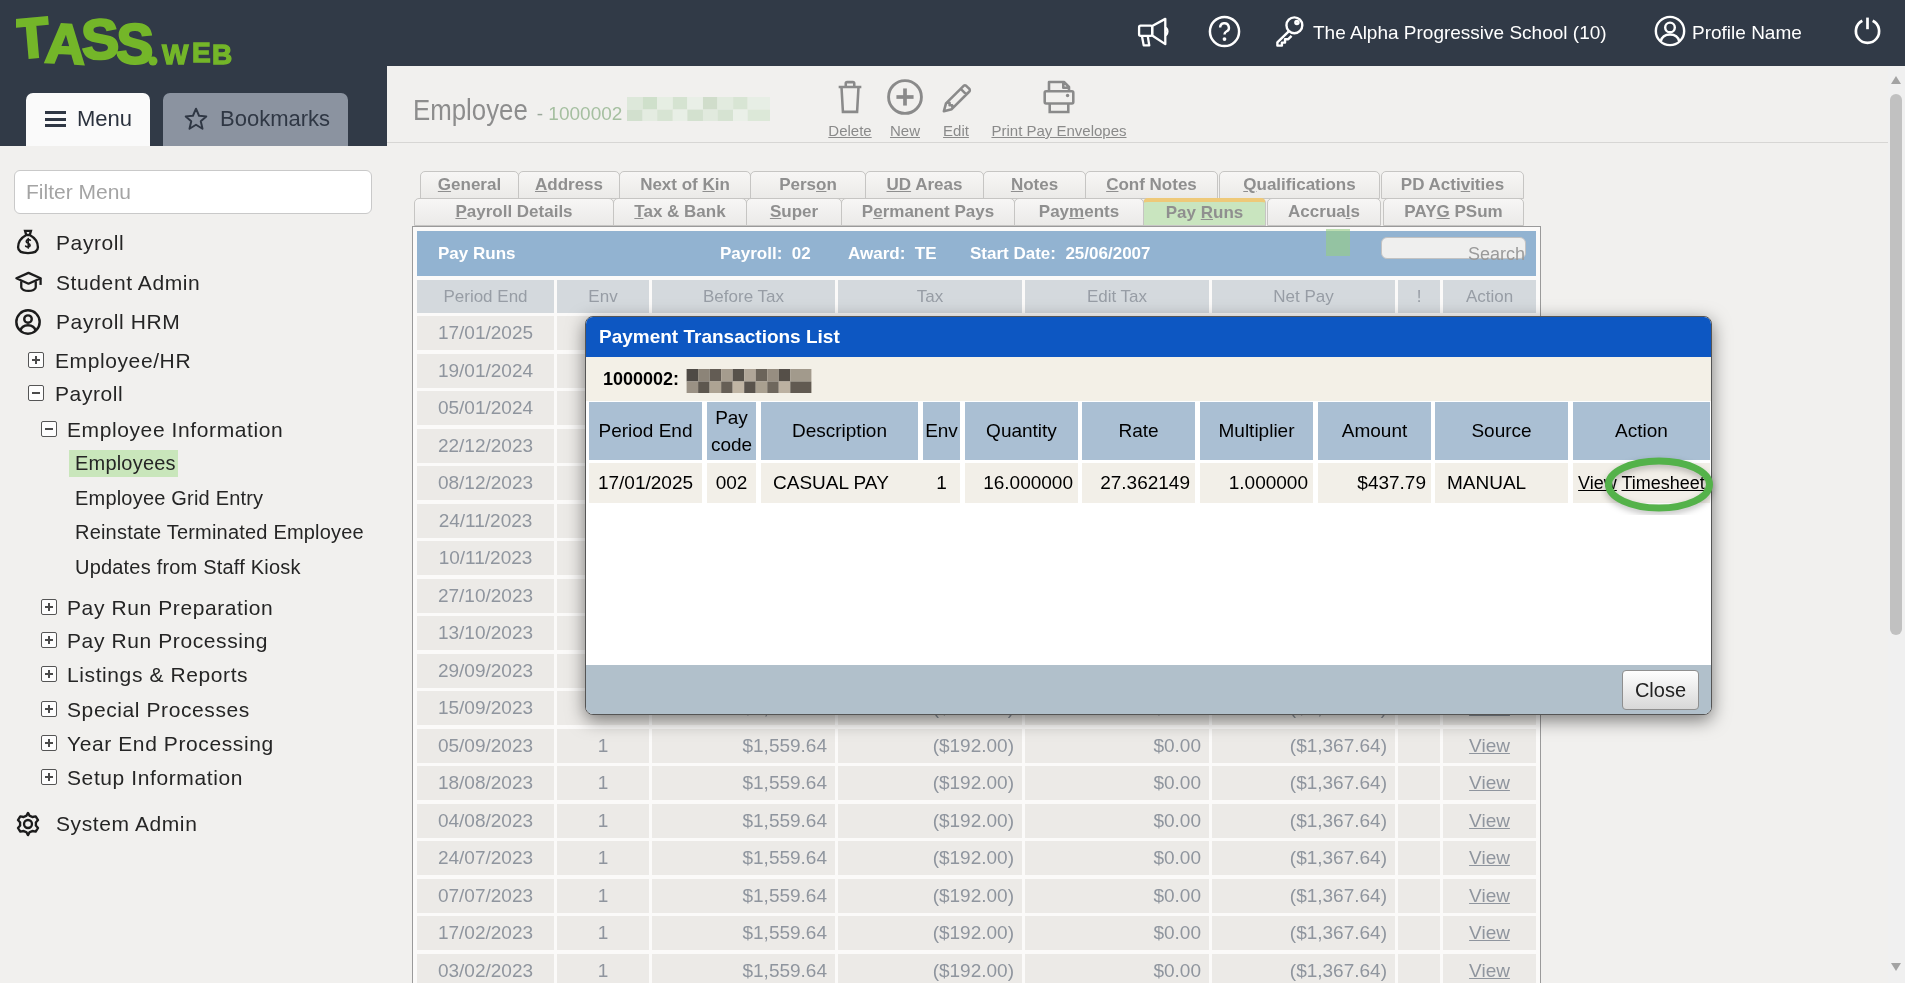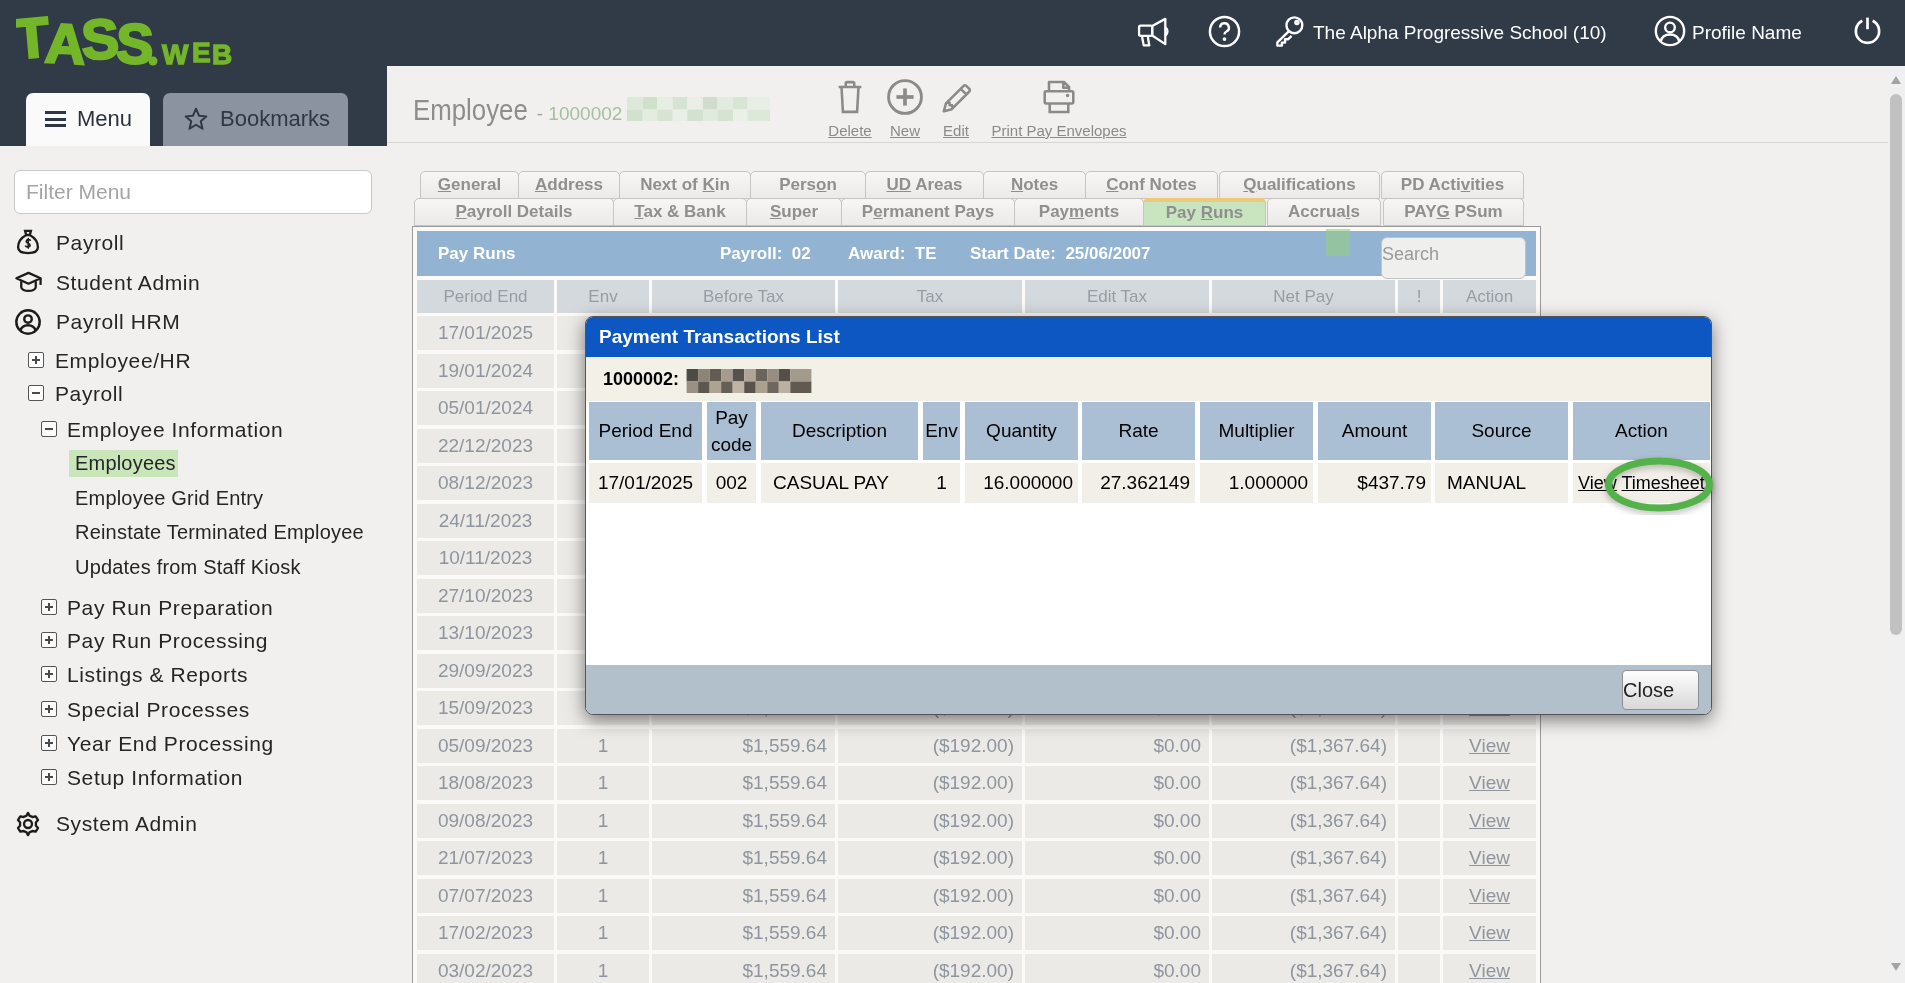--- a/index.html
+++ b/index.html
@@ -41,37 +41,37 @@
 
 
 .tab { position:absolute; height:28px; background:linear-gradient(#f7f6f5,#ebeae8); border:1px solid #c6c5c3; border-radius:5px 5px 0 0; text-align:center; font-size:17px; font-weight:bold; color:#8f8f8f; line-height:26px; }
 .tab u { text-decoration:underline; }
 .tab.active { background:#c9e5bf; border-top:4px solid #eec979; line-height:22px; }
 
 
 #panel { position:absolute; left:412px; top:226px; width:1129px; height:762px; background:#fbfaf9; border:1px solid #9a9a9a; }
 #bluebar { position:absolute; left:417px; top:231px; width:1119px; height:45px; background:#92b3d1; color:#fff; font-weight:bold; font-size:17px; }
 #bluebar span { position:absolute; top:0; line-height:45px; }
-#searchbtn { position:absolute; left:1381px; top:237px; width:145px; height:42px; background:#efefee; border:1px solid #c2c2c2; border-radius:6px; text-align:left; line-height:32px; font-size:18px; color:#9a9a9a; }
+#searchbtn { position:absolute; left:1381px; top:237px; width:145px; height:22px; background:#efefee; border:1px solid #c2c2c2; border-radius:6px; text-align:right; line-height:32px; font-size:18px; color:#9a9a9a; }
 .hc { position:absolute; top:280px; height:33px; background:#d4d9dd; color:#979da5; font-size:17px; text-align:center; line-height:34px; }
 .dc { position:absolute; height:34px; background:#eceae7; color:#8f959e; font-size:19px; line-height:34px; white-space:nowrap; }
 .dc.r { text-align:right; padding-right:8px; }
 .dc.c { text-align:center; }
 .vlink { color:#8f959e; text-decoration:underline; }
 
 
 #modal { position:absolute; left:585px; top:316px; width:1127px; height:399px; background:#fff; border:1px solid #555; border-radius:8px; box-shadow:0 5px 18px rgba(0,0,0,.5); }
 #mtitle { position:absolute; left:0; top:0; width:100%; height:40px; background:#0d57c2; border-radius:7px 7px 0 0; color:#fff; font-weight:bold; font-size:19px; line-height:40px; padding-left:13px; }
 #mname { position:absolute; left:0; top:40px; width:100%; height:44px; background:#f3f0e7; font-size:18px; font-weight:bold; color:#000; line-height:44px; padding-left:17px; }
 .mh { position:absolute; background:#aabfd3; color:#000; font-size:19px; text-align:center; }
 .md { position:absolute; top:146px; height:40px; background:#f2efe8; color:#000; font-size:19px; line-height:40px; white-space:nowrap; }
 .md.r { text-align:right; padding-right:5px; }
 .md.c { text-align:center; }
 #mfooter { position:absolute; left:0; bottom:0; width:100%; height:49px; background:#b1c0cb; border-radius:0 0 7px 7px; }
-#closebtn { position:absolute; right:12px; top:5px; width:77px; height:40px; background:linear-gradient(#fefefe,#d8d8d8); border:1px solid #8f8f8f; border-radius:4px; text-align:left; line-height:38px; font-size:20px; color:#222; }
+#closebtn { position:absolute; right:12px; top:5px; width:77px; height:40px; background:linear-gradient(#fefefe,#d8d8d8); border:1px solid #8f8f8f; border-radius:4px; text-align:center; line-height:38px; font-size:20px; color:#222; }
 .mlink { color:#000; text-decoration:underline; }
 
 
 #sbar { position:absolute; right:0; top:66px; width:17px; height:917px; background:#f0f0f0; }
 #sthumb { position:absolute; left:2px; top:28px; width:12px; height:541px; background:#c1c1c1; border-radius:6px; }
 .sarrow { position:absolute; left:3px; width:0; height:0; border-left:5.5px solid transparent; border-right:5.5px solid transparent; }
 </style>
 </head>
 <body>
 <div id="topbar"></div>
@@ -362,29 +362,29 @@
 <div class="dc" style="left:1398px; top:728.5px; width:42px"></div>
 <div class="dc c" style="left:1443px; top:728.5px; width:93px"><span class="vlink">View</span></div>
 <div class="dc c" style="left:417px; top:766.0px; width:137px">18/08/2023</div>
 <div class="dc c" style="left:557px; top:766.0px; width:92px">1</div>
 <div class="dc r" style="left:652px; top:766.0px; width:183px">$1,559.64</div>
 <div class="dc r" style="left:838px; top:766.0px; width:184px">($192.00)</div>
 <div class="dc r" style="left:1025px; top:766.0px; width:184px">$0.00</div>
 <div class="dc r" style="left:1212px; top:766.0px; width:183px">($1,367.64)</div>
 <div class="dc" style="left:1398px; top:766.0px; width:42px"></div>
 <div class="dc c" style="left:1443px; top:766.0px; width:93px"><span class="vlink">View</span></div>
-<div class="dc c" style="left:417px; top:803.5px; width:137px">09/08/2023</div>
+<div class="dc c" style="left:417px; top:803.5px; width:137px">04/08/2023</div>
 <div class="dc c" style="left:557px; top:803.5px; width:92px">1</div>
 <div class="dc r" style="left:652px; top:803.5px; width:183px">$1,559.64</div>
 <div class="dc r" style="left:838px; top:803.5px; width:184px">($192.00)</div>
 <div class="dc r" style="left:1025px; top:803.5px; width:184px">$0.00</div>
 <div class="dc r" style="left:1212px; top:803.5px; width:183px">($1,367.64)</div>
 <div class="dc" style="left:1398px; top:803.5px; width:42px"></div>
 <div class="dc c" style="left:1443px; top:803.5px; width:93px"><span class="vlink">View</span></div>
-<div class="dc c" style="left:417px; top:841.0px; width:137px">21/07/2023</div>
+<div class="dc c" style="left:417px; top:841.0px; width:137px">24/07/2023</div>
 <div class="dc c" style="left:557px; top:841.0px; width:92px">1</div>
 <div class="dc r" style="left:652px; top:841.0px; width:183px">$1,559.64</div>
 <div class="dc r" style="left:838px; top:841.0px; width:184px">($192.00)</div>
 <div class="dc r" style="left:1025px; top:841.0px; width:184px">$0.00</div>
 <div class="dc r" style="left:1212px; top:841.0px; width:183px">($1,367.64)</div>
 <div class="dc" style="left:1398px; top:841.0px; width:42px"></div>
 <div class="dc c" style="left:1443px; top:841.0px; width:93px"><span class="vlink">View</span></div>
 <div class="dc c" style="left:417px; top:878.5px; width:137px">07/07/2023</div>
 <div class="dc c" style="left:557px; top:878.5px; width:92px">1</div>
 <div class="dc r" style="left:652px; top:878.5px; width:183px">$1,559.64</div>

